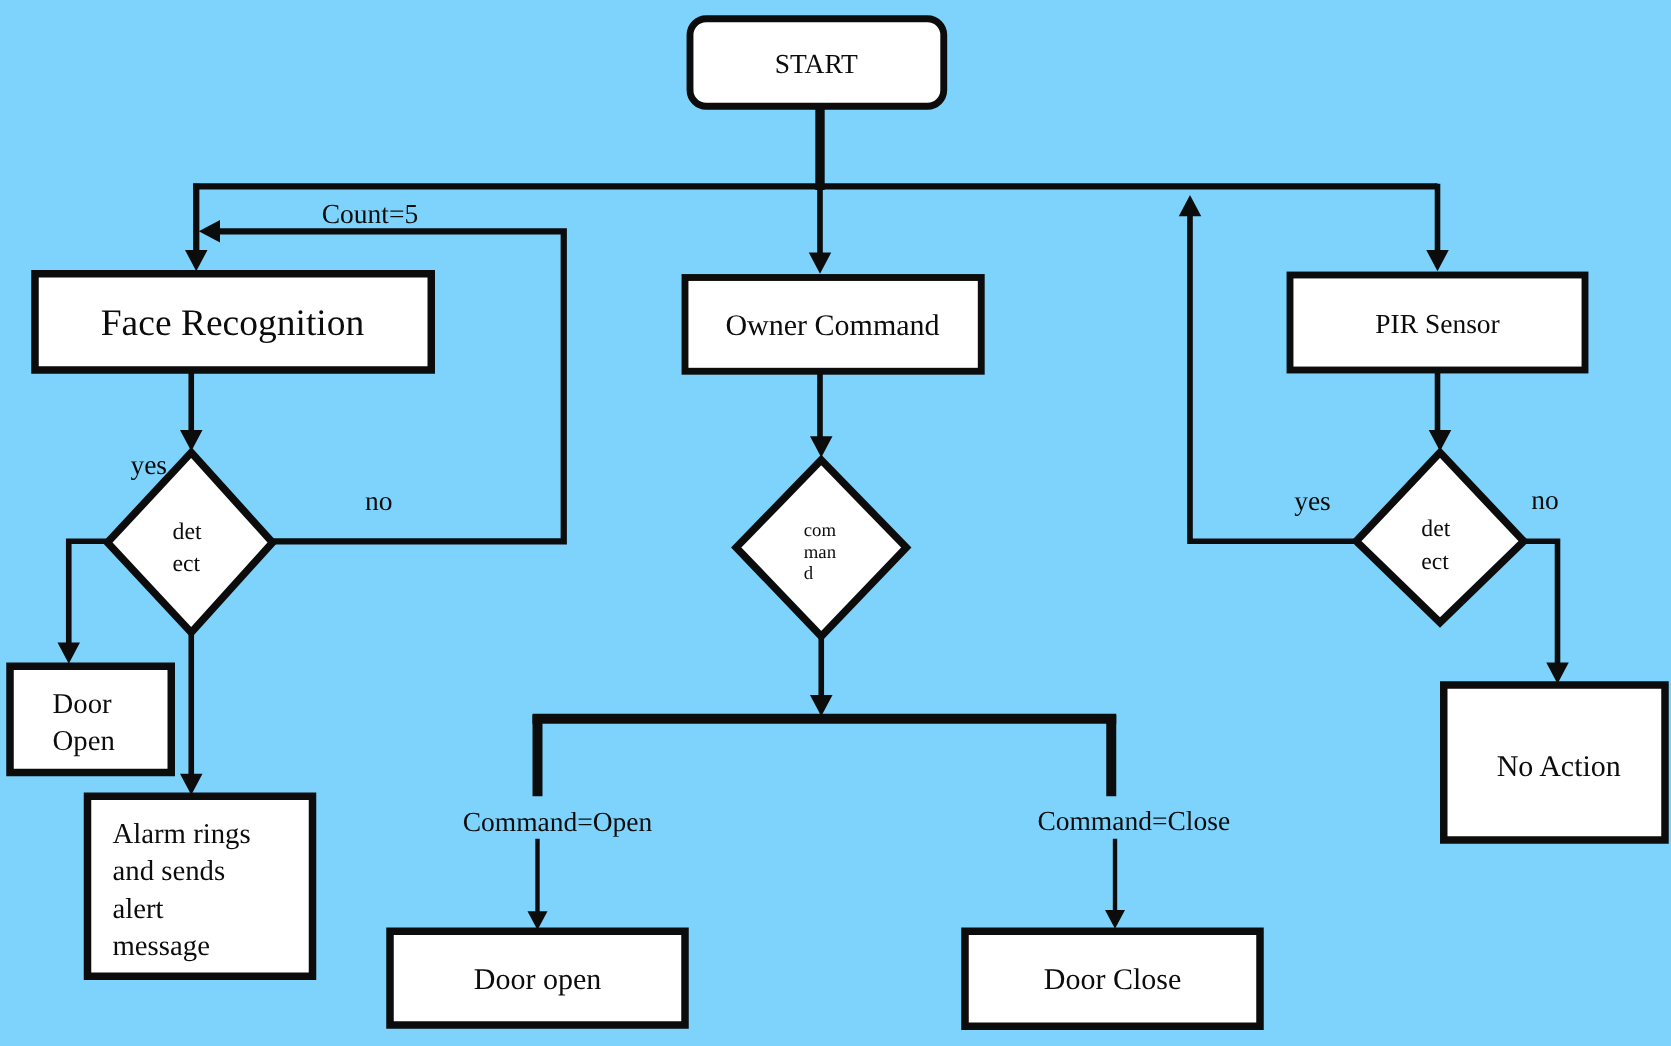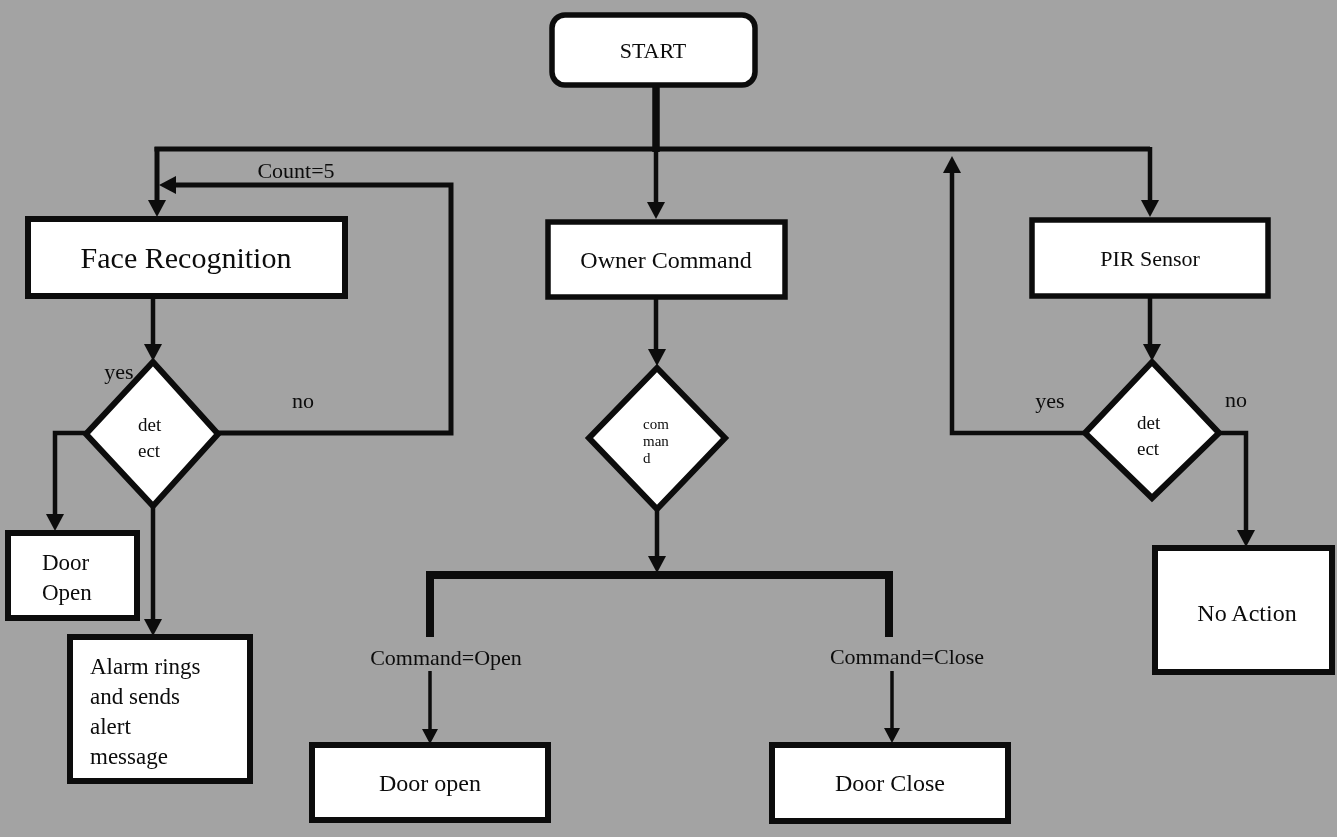--- a/index.html
+++ b/index.html
@@ -7,21 +7,21 @@
     padding: 0;
     background: #ffffff;
     width: 1337px;
     height: 837px;
     overflow: hidden;
   }
   #canvas-wrap {
     position: relative;
     width: 1337px;
     height: 837px;
-    background: #a3a3a3;
+    background: #7dd3fc;
   }
   svg { display: block; }
   svg text {
     font-family: "Liberation Serif", "DejaVu Serif", serif;
     fill: #0c0c0c;
   }
   .mid { text-anchor: middle; }
   .shape {
     fill: #ffffff;
     stroke: #0c0c0c;

